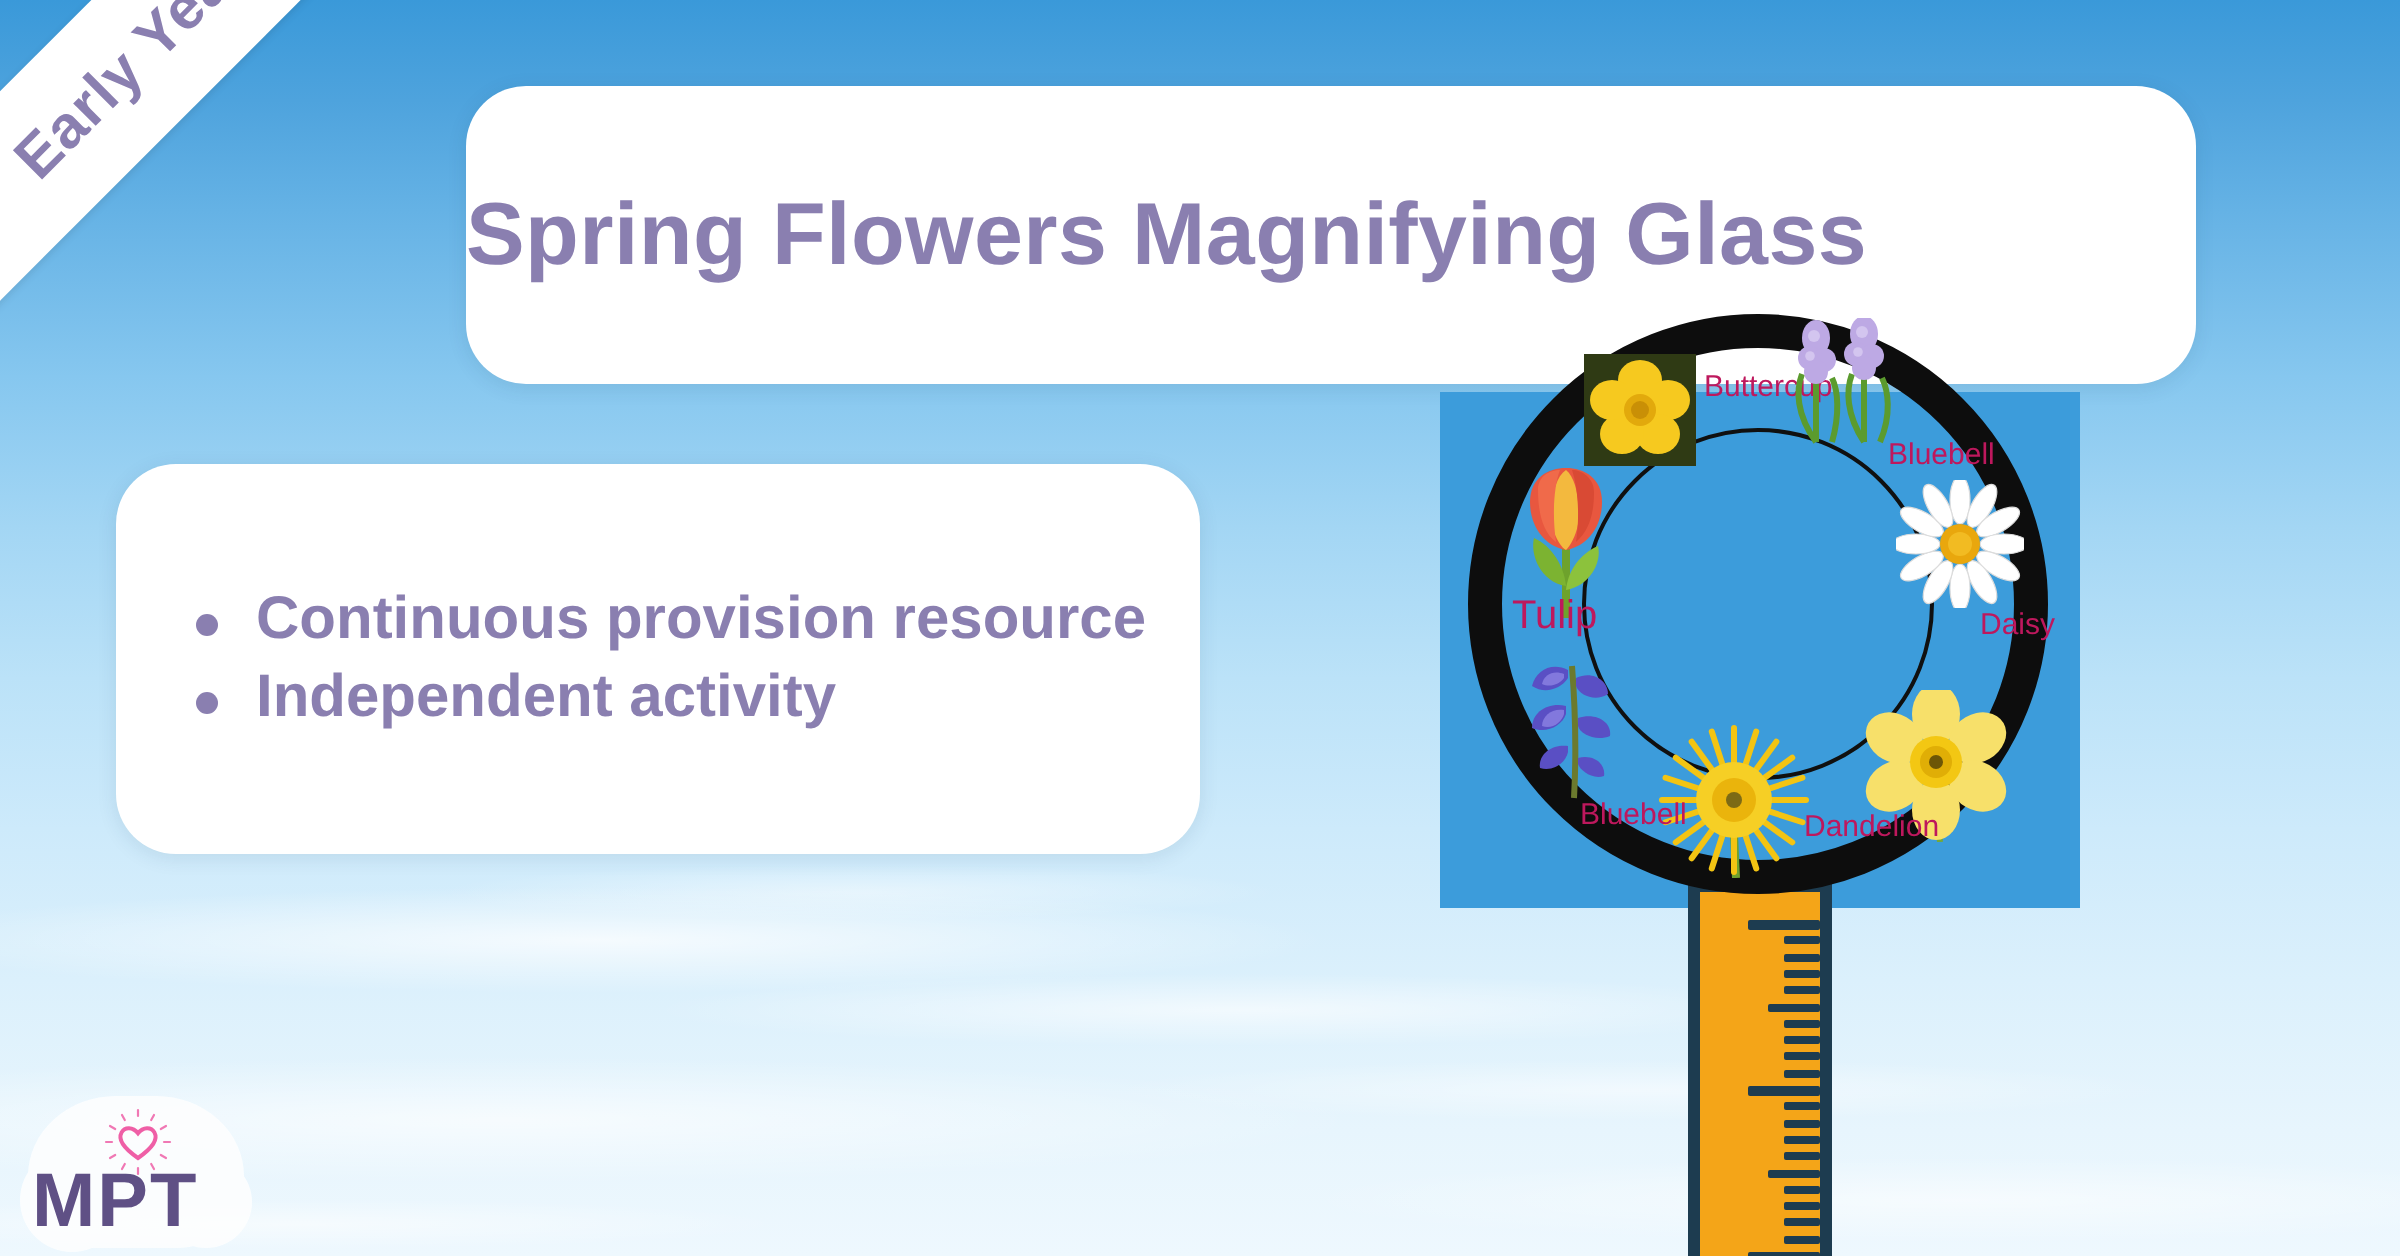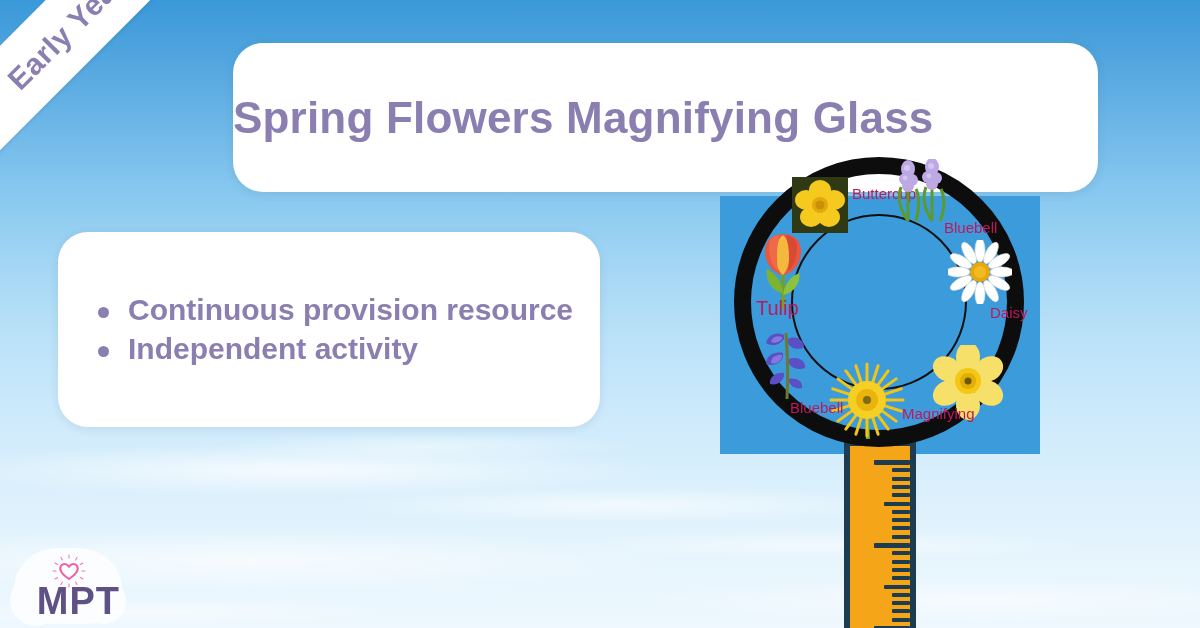--- a/index.html
+++ b/index.html
@@ -171,21 +171,21 @@
   .mpt-cloud::before {
     content:""; position:absolute; left:-4px; top:26px;
     width:52px; height:52px; border-radius:50%; background:#ffffff;
   }
   .mpt-cloud::after {
     content:""; position:absolute; right:-4px; top:30px;
     width:46px; height:46px; border-radius:50%; background:#ffffff;
   }
   .mpt-text {
     position:absolute; left:8px; top:44px; width:104px;
-    text-align:right;
+    text-align:left;
     font-size:38px; font-weight:700; letter-spacing:1px;
     color:#5f5085;
     font-family:"Liberation Sans", sans-serif;
   }
   .mpt-heart { position:absolute; left:44px; top:18px; width:34px; height:34px; }
 </style>
 </head>
 <body>
 
 <div id="stage">
@@ -361,21 +361,21 @@
           <line x1="0" y1="-10" x2="0" y2="-36" transform="rotate(270)"></line>
           <line x1="0" y1="-10" x2="0" y2="-36" transform="rotate(288)"></line>
           <line x1="0" y1="-10" x2="0" y2="-36" transform="rotate(306)"></line>
           <line x1="0" y1="-10" x2="0" y2="-36" transform="rotate(324)"></line>
           <line x1="0" y1="-10" x2="0" y2="-36" transform="rotate(342)"></line>
         </g>
         <circle cx="39" cy="39" r="19" fill="#f6cf25"></circle>
         <circle cx="39" cy="39" r="11" fill="#eab40c"></circle>
         <circle cx="39" cy="39" r="4" fill="#7d6a15"></circle>
       </svg>
-      <span class="fl-label" style="left:74px; top:44px;">Magnifying</span>
+      <span class="fl-label" style="left:74px; top:44px;">Dandelion</span>
     </div>
 
     <div class="flower" style="left:38px; top:170px;">
       <svg class="glyph" width="54" height="78" viewBox="0 0 54 78">
         <path d="M28 8 C30 34 30 56 29 74" stroke="#6b7a2e" stroke-width="3" fill="none"></path>
         <g fill="#5a4fc4">
           <path d="M26 10 C18 6 10 10 8 18 C14 22 22 20 26 14 Z"></path>
           <path d="M30 14 C38 10 46 15 46 22 C40 26 32 23 30 18 Z"></path>
           <path d="M25 28 C16 26 8 31 8 39 C15 42 23 38 25 32 Z"></path>
           <path d="M31 34 C40 31 48 36 47 43 C40 46 32 42 31 38 Z"></path>

